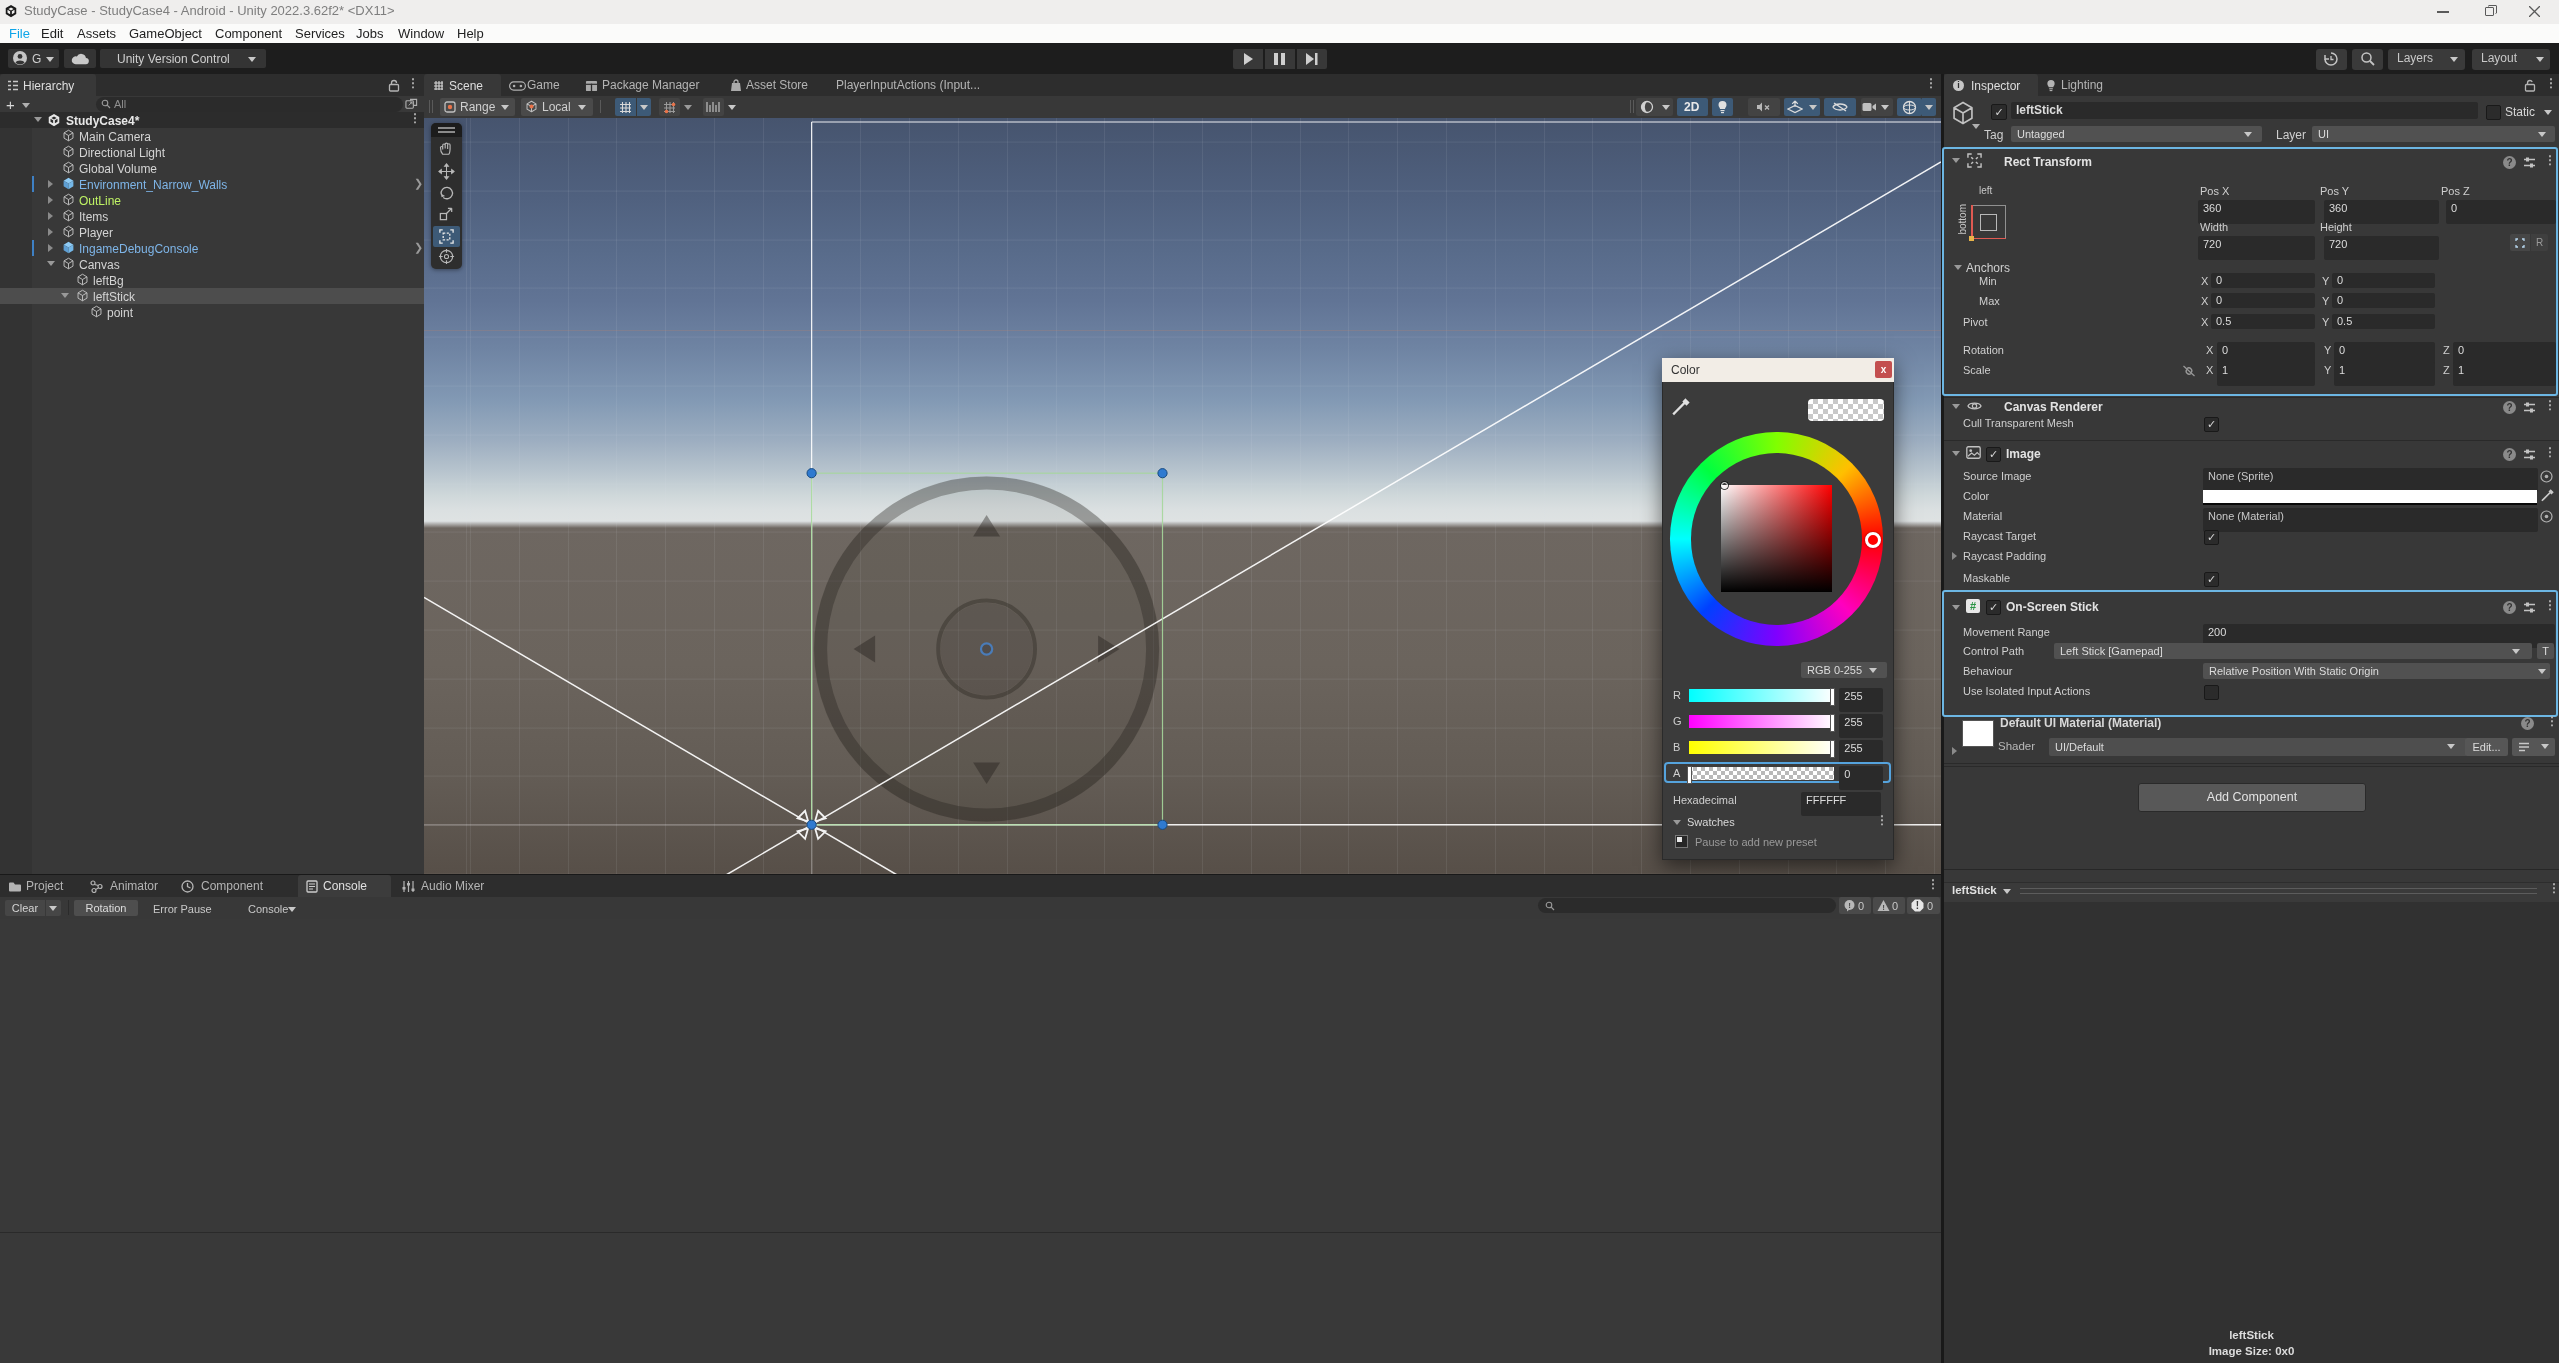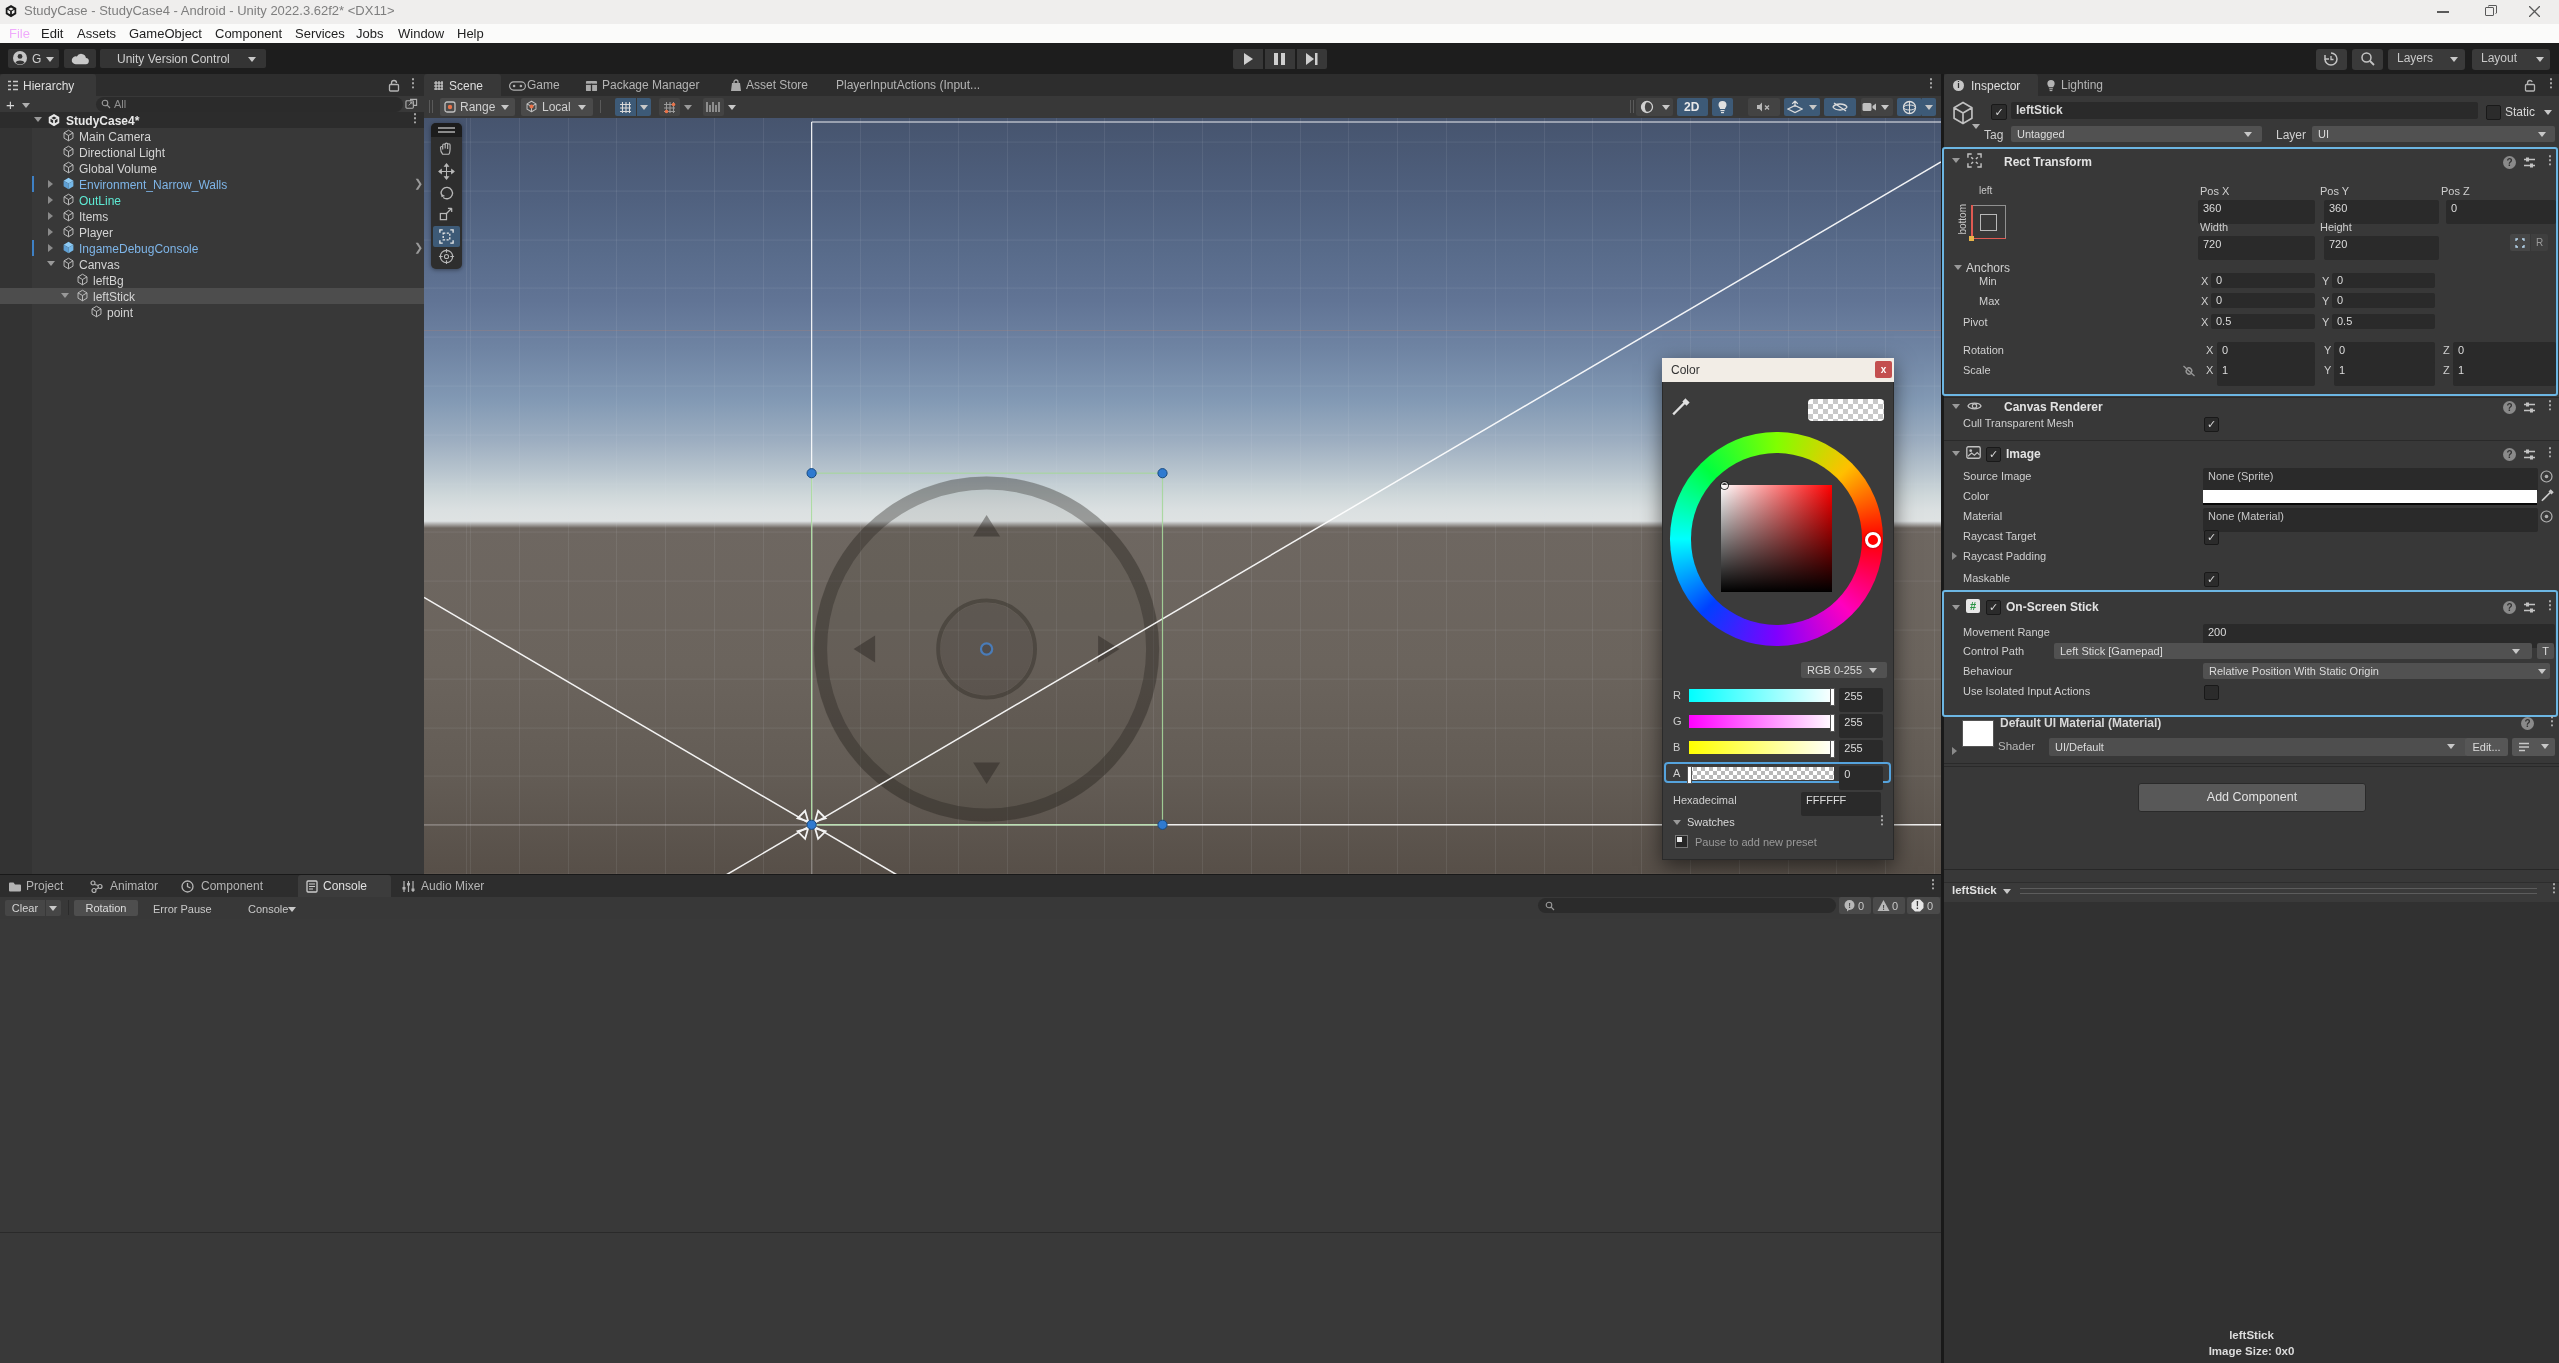--- a/index.html
+++ b/index.html
@@ -22,21 +22,21 @@
     <path fill="#1a1a1a" d="M16 2 L28 9 L28 23 L16 30 L4 23 L4 9 Z M16 8 L10 11.5 L16 15 L22 11.5 Z M8 13 L8 20 L14 23.5 L14 16.5 Z M24 13 L18 16.5 L18 23.5 L24 20 Z"></path>
   </svg>
 <div class="a" style="left:24px;top:3px;font-size:13px;color:#7e7e7e">StudyCase - StudyCase4 - Android - Unity 2022.3.62f2* &lt;DX11&gt;</div>
 <div class="a" style="left:2437px;top:11px;width:12px;height:1.5px;background:#5a5a5a"></div>
 <div class="a" style="left:2485px;top:7px;width:7px;height:7px;border:1.2px solid #5a5a5a;border-radius:1px"></div>
 <div class="a" style="left:2488px;top:4.5px;width:7px;height:7px;border:1.2px solid #5a5a5a;border-radius:1px;clip-path:polygon(0 0,100% 0,100% 100%,78% 100%,78% 22%,0 22%)"></div>
 <svg class="a" style="left:2529px;top:6px" width="11" height="11">
     <path d="M0 0 L11 11 M11 0 L0 11" stroke="#5a5a5a" stroke-width="1.3"></path>
   </svg>
 <div class="a" style="left:0;top:24px;width:2559px;height:19px;background:#fbfbfa"></div>
-<div class="a" style="left:9px;top:26px;font-size:13px;color:#f0abfc">File</div>
+<div class="a" style="left:9px;top:26px;font-size:13px;color:#0ea5e9">File</div>
 <div class="a" style="left:41px;top:26px;font-size:13px;color:#222">Edit</div>
 <div class="a" style="left:77px;top:26px;font-size:13px;color:#222">Assets</div>
 <div class="a" style="left:129px;top:26px;font-size:13px;color:#222">GameObject</div>
 <div class="a" style="left:215px;top:26px;font-size:13px;color:#222">Component</div>
 <div class="a" style="left:295px;top:26px;font-size:13px;color:#222">Services</div>
 <div class="a" style="left:356px;top:26px;font-size:13px;color:#222">Jobs</div>
 <div class="a" style="left:398px;top:26px;font-size:13px;color:#222">Window</div>
 <div class="a" style="left:457px;top:26px;font-size:13px;color:#222">Help</div>
 <div class="a" style="left:0;top:43px;width:2559px;height:31px;background:#1d1d1d"></div>
 <div class="a" style="left:8px;top:49px;width:51px;height:19px;background:#343434;border-radius:2px"></div>
@@ -137,21 +137,21 @@
     <path fill="#8ecbf5" d="M16 2 L28 9 L16 16 L4 9 Z"></path>
     <path fill="#5e9fd4" d="M4 9 L16 16 L16 30 L4 23 Z"></path>
     <path fill="#74b7e8" d="M28 9 L16 16 L16 30 L28 23 Z"></path>
   </svg>
 <div class="a" style="left:79px;top:178px;font-size:12px;color:#7eb5e8">Environment_Narrow_Walls</div>
 <div class="a" style="left:414px;top:177px;font-size:11px;color:#9a9a9a">❯</div>
 <div class="trir" style="left:48px;top:196px"></div>
 <svg class="cube" style="left:62px;top:193px" width="13" height="13" viewBox="0 0 32 32">
     <path fill="none" stroke="#c2c2c2" stroke-width="2.3" stroke-linejoin="round" d="M16 3 L27 9.5 L27 22.5 L16 29 L5 22.5 L5 9.5 Z M5 9.5 L16 16 L27 9.5 M16 16 L16 29"></path>
   </svg>
-<div class="a" style="left:79px;top:194px;font-size:12px;color:#5eead4">OutLine</div>
+<div class="a" style="left:79px;top:194px;font-size:12px;color:#bef264">OutLine</div>
 <div class="trir" style="left:48px;top:212px"></div>
 <svg class="cube" style="left:62px;top:209px" width="13" height="13" viewBox="0 0 32 32">
     <path fill="none" stroke="#c2c2c2" stroke-width="2.3" stroke-linejoin="round" d="M16 3 L27 9.5 L27 22.5 L16 29 L5 22.5 L5 9.5 Z M5 9.5 L16 16 L27 9.5 M16 16 L16 29"></path>
   </svg>
 <div class="a" style="left:79px;top:210px;font-size:12px;color:#d4d4d4">Items</div>
 <div class="trir" style="left:48px;top:228px"></div>
 <svg class="cube" style="left:62px;top:225px" width="13" height="13" viewBox="0 0 32 32">
     <path fill="none" stroke="#c2c2c2" stroke-width="2.3" stroke-linejoin="round" d="M16 3 L27 9.5 L27 22.5 L16 29 L5 22.5 L5 9.5 Z M5 9.5 L16 16 L27 9.5 M16 16 L16 29"></path>
   </svg>
 <div class="a" style="left:79px;top:226px;font-size:12px;color:#d4d4d4">Player</div>

